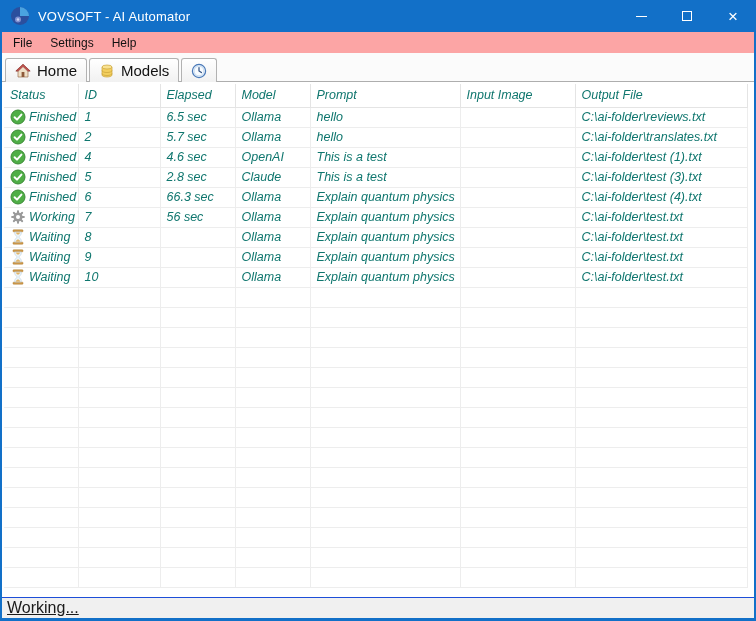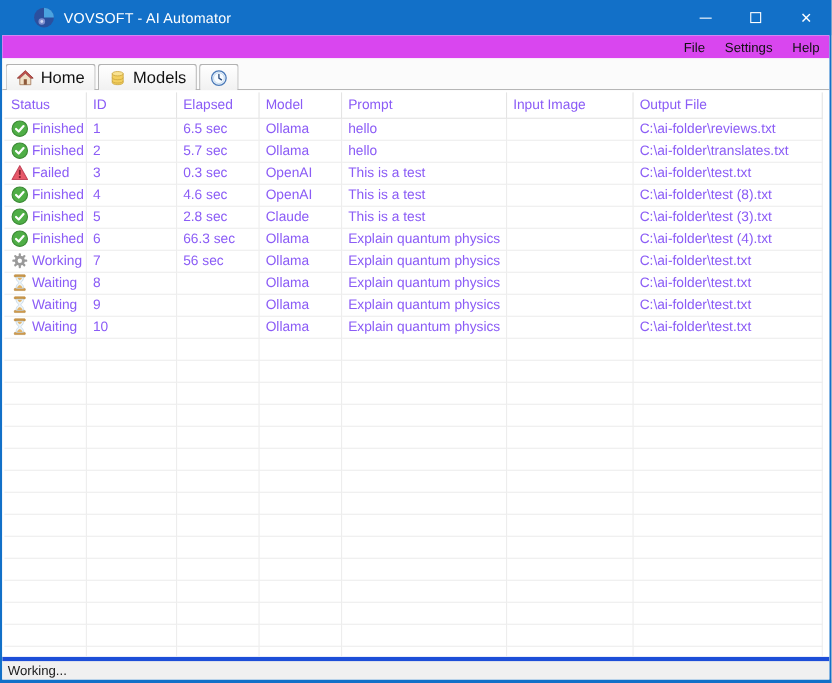--- a/index.html
+++ b/index.html
@@ -9,37 +9,37 @@
   .window {
     width:756px; height:621px;
     background:#1270c8;
     display:flex; flex-direction:column;
     overflow:hidden;
   }
 
   
   .titlebar {
     height:32px; background:#1270c8; color:#fff;
-    display:flex; align-items:center; flex:0 0 32px;margin-left:20px;
+    display:flex; align-items:center; flex:0 0 32px;
   }
   .app-icon { width:20px; height:20px; margin:0 8px 0 10px; flex:0 0 auto; }
   .title-text { font-size:13px; letter-spacing:.2px; }
   .win-controls { margin-left:auto; display:flex; height:100%; }
   .win-btn {
     width:46px; height:100%; display:flex; align-items:center; justify-content:center;
     cursor:default; color:#fff;
   }
   .min-glyph { width:11px; height:1px; background:#fff; display:block; }
   .max-glyph { width:10px; height:10px; border:1px solid #fff; display:block; }
   .close-glyph { font-size:17px; line-height:1; font-weight:300; }
 
   
   .menubar {
-    height:21px; background:#d946ef; display:flex; align-items:center;
-    font-size:12px; color:#111; flex:0 0 21px; padding-left:2px;justify-content:flex-end;
+    height:21px; background:#fca5a5; display:flex; align-items:center;
+    font-size:12px; color:#111; flex:0 0 21px; padding-left:2px;
   }
   .menu-item { padding:2px 9px; }
 
   
   .tabstrip {
     height:29px; flex:0 0 29px; background:#fbfbfb;
     display:flex; align-items:flex-end;
     border-bottom:1px solid #aeaeae;
     padding-left:3px; position:relative;
   }
@@ -58,44 +58,44 @@
   }
   .tab-icon { width:16px; height:16px; display:block; }
 
   
   .table-wrap {
     flex:1 1 auto; background:#fff; overflow:hidden; position:relative;
     padding:2px 0 0 2px;
   }
   table.queue {
     border-collapse:collapse; table-layout:fixed; width:743px;
-    font-size:12.5px; color:#8b5cf6;
+    font-size:12.5px; color:#0f766e;font-style:italic;
   }
   table.queue th {
     font-weight:normal; text-align:left; height:23px; padding:0 6px;
     border-right:1px solid #e4e4e4; border-bottom:1px solid #e4e4e4;
     background:#fff; white-space:nowrap; overflow:hidden;
   }
   table.queue td {
     height:20px; padding:0 6px;
     border-right:1px solid #ededed; border-bottom:1px solid #ededed;
     white-space:nowrap; overflow:hidden;
   }
   table.queue { border-right:1px solid #e4e4e4; }
   td.status-cell { padding:0 2px 0 3px; }
   .status-inner { display:flex; align-items:center; gap:3px; }
   .status-icon { width:16px; height:16px; flex:0 0 16px; display:inline-flex; }
   .status-icon svg { width:16px; height:16px; }
 
   
   .statusbar {
     flex:0 0 21px; height:21px; background:#f0f0f0;
-    border-top:4px solid #1d4ed8;
+    border-top:1px solid #1d4ed8;
     display:flex; align-items:center; padding-left:5px;
-    font-size:12px; color:#1a1a1a;
+    font-size:16px; color:#1a1a1a;text-decoration:underline;
   }
 
   
   .client { flex:1 1 auto; display:flex; flex-direction:column; margin:0 2px; background:#fff; overflow:hidden; }
   .bottom-edge { flex:0 0 3px; background:#1270c8; }
 </style>
 </head>
 <body>
 
 <div class="window">
@@ -215,53 +215,33 @@
     <td>Ollama</td>
     <td>hello</td>
     <td></td>
     <td>C:\ai-folder\translates.txt</td>
   </tr>
             <tr class="queue-row">
     <td class="status-cell">
       <span class="status-inner">
         <span class="status-icon">
                     <svg viewBox="0 0 16 16" xmlns="http://www.w3.org/2000/svg">
-    <path d="M8 1.6 L15 14.2 H1 Z" fill="#e8596a" stroke="#c4465b" stroke-width="1" stroke-linejoin="round"></path>
-    <rect x="7.2" y="5.4" width="1.6" height="4.6" rx="0.7" fill="#7e1f2b"></rect>
-    <circle cx="8" cy="12" r="1" fill="#7e1f2b"></circle>
-  </svg>
-                  </span>
-        <span class="status-label">Failed</span>
-      </span>
-    </td>
-    <td>3</td>
-    <td>0.3 sec</td>
-    <td>OpenAI</td>
-    <td>This is a test</td>
-    <td></td>
-    <td>C:\ai-folder\test.txt</td>
-  </tr>
-            <tr class="queue-row">
-    <td class="status-cell">
-      <span class="status-inner">
-        <span class="status-icon">
-                    <svg viewBox="0 0 16 16" xmlns="http://www.w3.org/2000/svg">
     <circle cx="8" cy="8" r="7" fill="#4fae46" stroke="#3d8b37" stroke-width="1"></circle>
     <path d="M4.6 8.3 L7 10.6 L11.4 5.6" stroke="#ffffff" stroke-width="2" fill="none" stroke-linecap="round" stroke-linejoin="round"></path>
   </svg>
                   </span>
         <span class="status-label">Finished</span>
       </span>
     </td>
     <td>4</td>
     <td>4.6 sec</td>
     <td>OpenAI</td>
     <td>This is a test</td>
     <td></td>
-    <td>C:\ai-folder\test (8).txt</td>
+    <td>C:\ai-folder\test (1).txt</td>
   </tr>
             <tr class="queue-row">
     <td class="status-cell">
       <span class="status-inner">
         <span class="status-icon">
                     <svg viewBox="0 0 16 16" xmlns="http://www.w3.org/2000/svg">
     <circle cx="8" cy="8" r="7" fill="#4fae46" stroke="#3d8b37" stroke-width="1"></circle>
     <path d="M4.6 8.3 L7 10.6 L11.4 5.6" stroke="#ffffff" stroke-width="2" fill="none" stroke-linecap="round" stroke-linejoin="round"></path>
   </svg>
                   </span>

